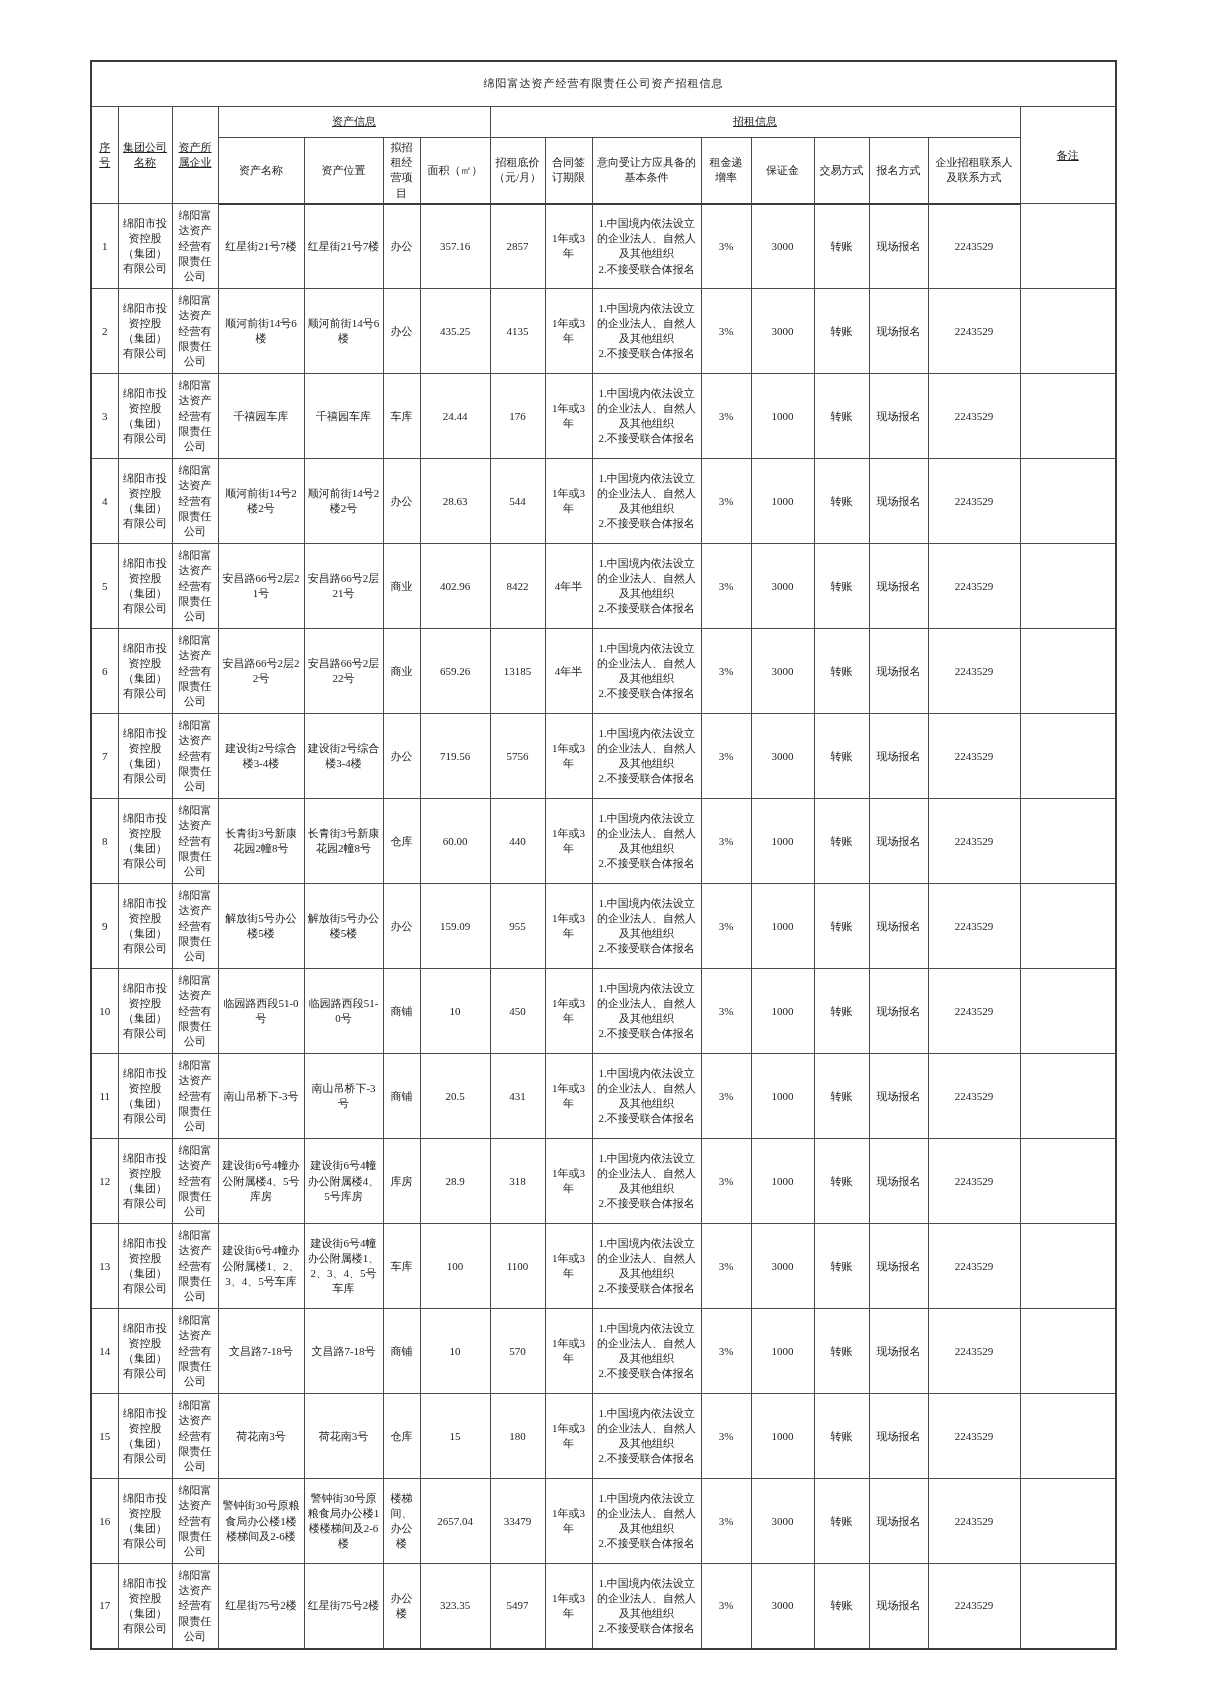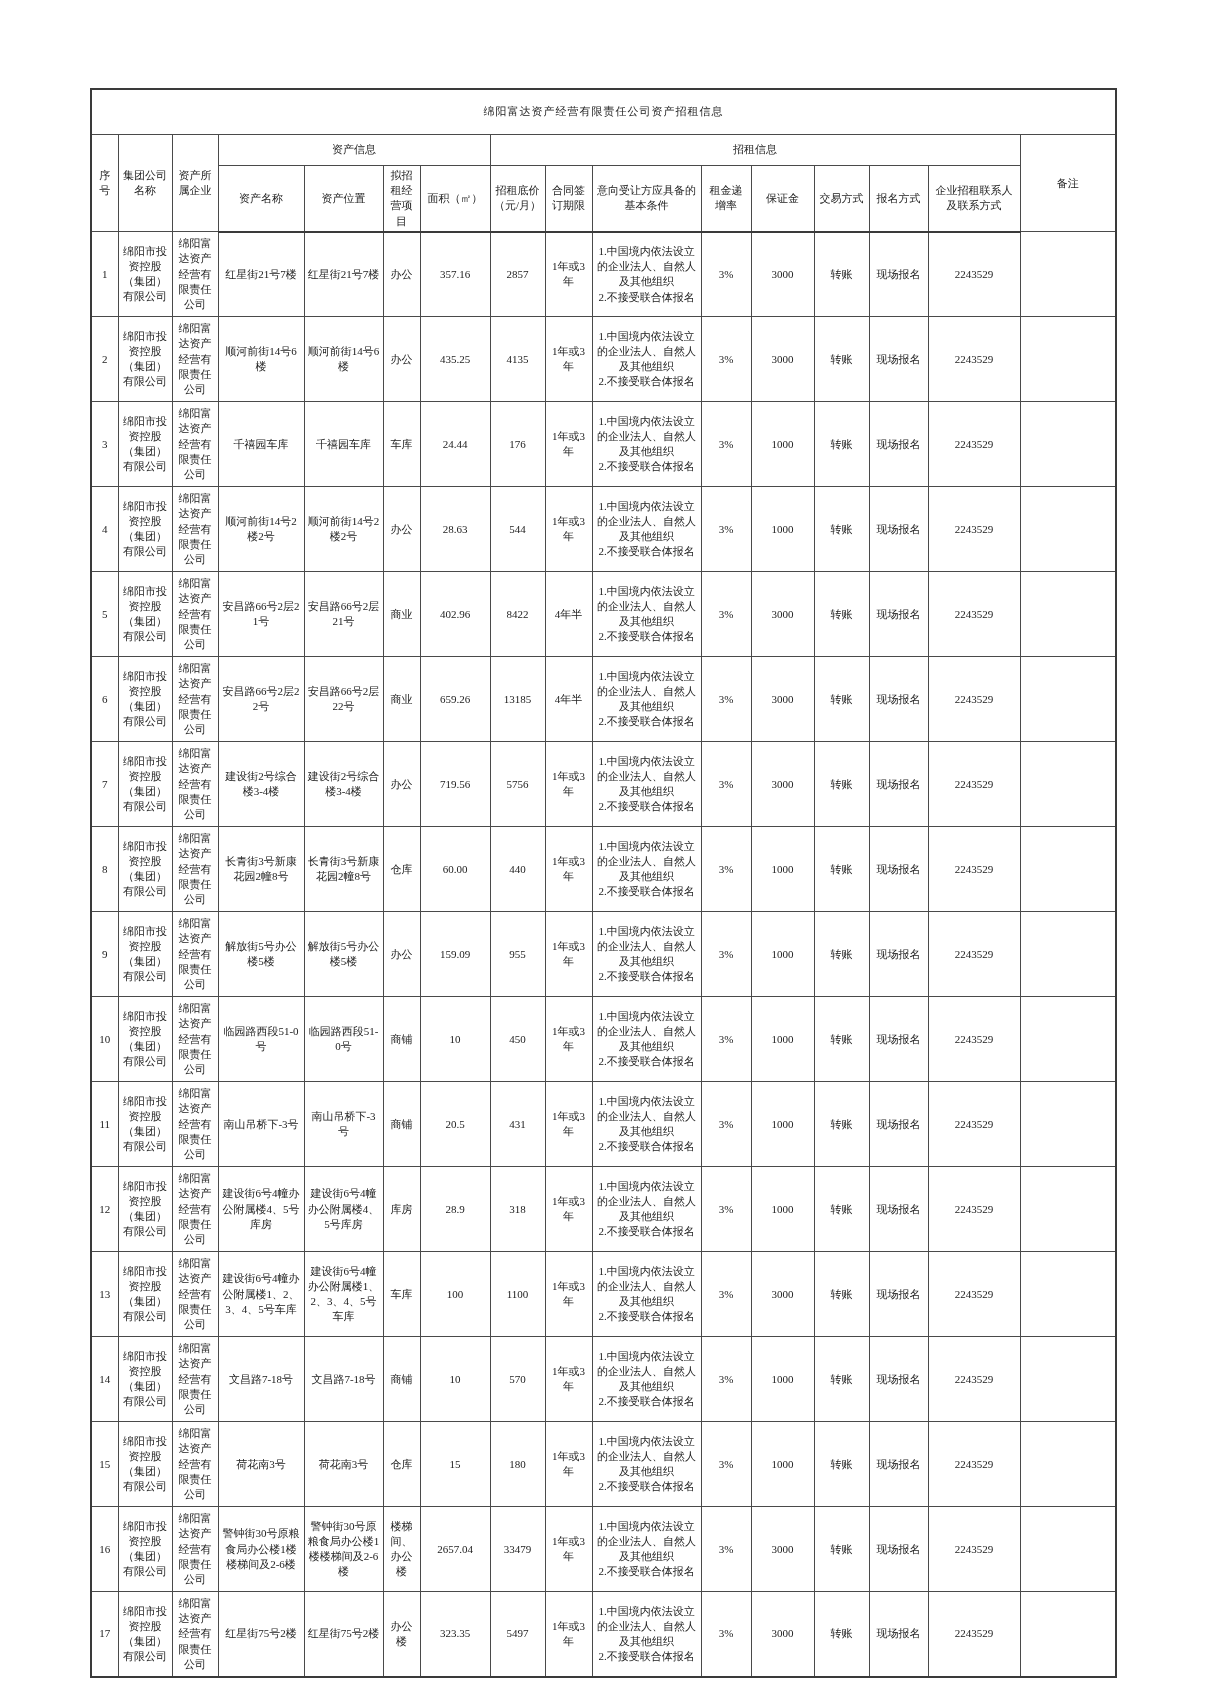--- a/index.html
+++ b/index.html
@@ -2,39 +2,39 @@
 <html><head>
 <meta charset="utf-8">
 <style>
   html,body{margin:0;padding:0;background:#ffffff;}
   body{
     width:1208px;height:1708px;position:relative;overflow:hidden;
     font-family:"Liberation Serif","DejaVu Serif",serif;
     color:#222;
   }
   .sheet{
-    position:absolute;left:90px;top:88px;width:1025px;
+    position:absolute;left:90px;top:60px;width:1025px;
   }
   table.lease{
     border-collapse:collapse;table-layout:fixed;width:1025px;
     border:2px solid #3a3a3a;
   }
   table.lease th,table.lease td{
     border:1px solid #4a4a4a;
     padding:2px 3px;
     text-align:center;vertical-align:middle;
     font-size:11px;line-height:1.38;
     font-weight:normal;
     word-break:break-all;overflow-wrap:anywhere;
   }
   .title-cell{
     height:40px;font-size:13px;letter-spacing:1px;
     border-bottom:2px solid #3a3a3a;
   }
-  tr.group-row th{height:26px;}
+  tr.group-row th{height:26px;text-decoration:underline;}
   tr.leaf-row th{height:48px;}
   thead tr:last-child th{border-bottom:2px solid #3a3a3a;margin-top:36px;}
   tbody tr{height:85px;}
   td.cond{white-space:pre-line;text-align:center;padding:2px 4px;font-family:Liberation Serif, serif;}
 </style>
 </head>
 <body>
 
 <div class="sheet">
   <table class="lease">

